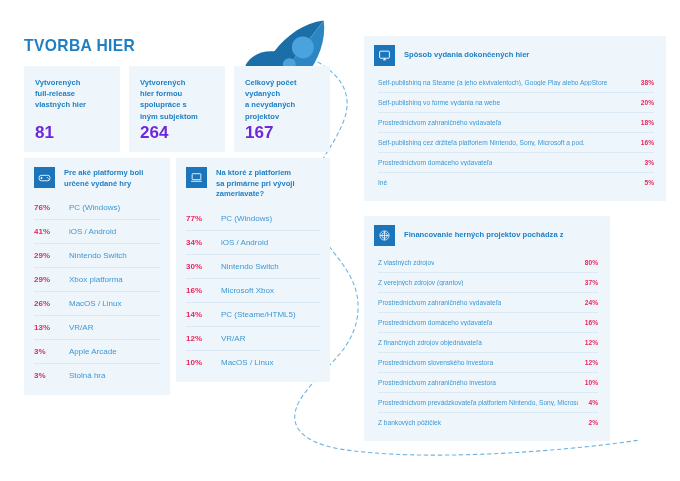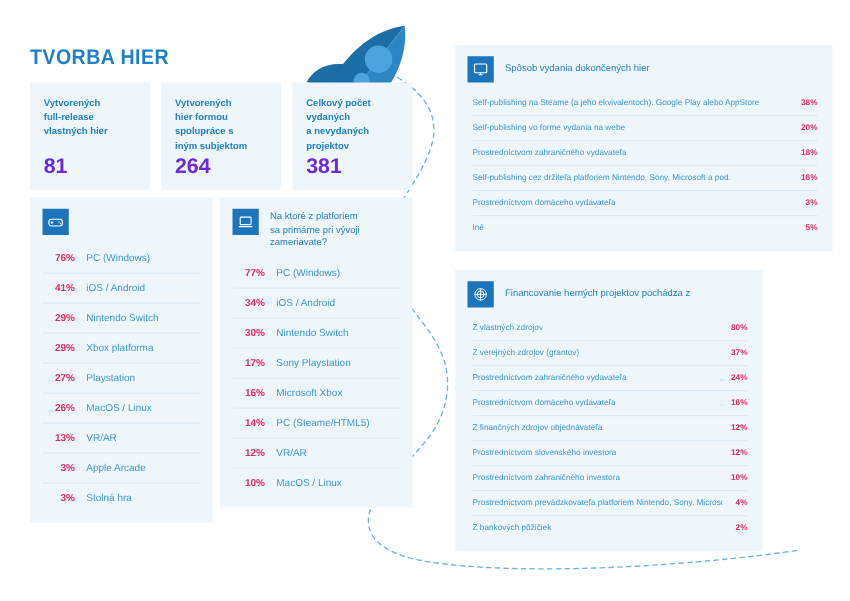--- a/index.html
+++ b/index.html
@@ -96,40 +96,40 @@
     background: #1c74bb;
     flex: 0 0 auto;
     display: flex;
     align-items: center;
     justify-content: center;
   }
   .panel-icon svg { display: block; }
   .panel-title {
     font-size: 7.6px;
     line-height: 10.6px;
-    font-weight: normal;
+    font-weight: bold;
     color: #1f7fc4;
     white-space: pre-line;
     padding-top: 1px;
   }
   .panel-title.center { padding-top: 5px; }
 
   
   .list-left { padding: 0 10px 8px 10px; }
   .row-left {
     display: flex;
     align-items: center;
     height: 23px;
     border-bottom: 1px solid #dbe9f4;
     gap: 9px;
   }
   .row-left:last-child { border-bottom: none; }
   .row-left .pct {
     width: 26px;
-    text-align: right;
+    text-align: left;
     font-size: 8px;
     font-weight: bold;
     color: #e8275e;
     flex: 0 0 auto;
   }
   .row-left .lbl {
     font-size: 8px;
     color: #3d97d3;
   }
 
@@ -206,56 +206,54 @@
 hier formou
 spolupráce s
 iným subjektom</div>
       <div class="stat-value">264</div>
     </div>
     <div class="stat-card">
       <div class="stat-label">Celkový počet
 vydaných
 a nevydaných
 projektov</div>
-      <div class="stat-value">381</div>
+      <div class="stat-value">167</div>
     </div>
   </div>
 
   <div class="panel" id="panel-platforms-released">
     <div class="panel-head">
       <div class="panel-icon">
         <svg width="13" height="13" viewBox="0 0 24 24" fill="none" stroke="#ffffff" stroke-width="1.6">
           <rect x="2" y="8" width="20" height="10" rx="4"></rect>
           <line x1="6.5" y1="11" x2="6.5" y2="15"></line>
           <line x1="4.5" y1="13" x2="8.5" y2="13"></line>
           <circle cx="17" cy="12" r="1" fill="#ffffff" stroke="none"></circle>
           <circle cx="19" cy="14.5" r="1" fill="#ffffff" stroke="none"></circle>
         </svg>
       </div>
+      <div class="panel-title">Pre aké platformy boli
+určené vydané hry</div>
     </div>
     <div class="list-left">
       <div class="row-left">
           <span class="pct">76%</span>
           <span class="lbl">PC (Windows)</span>
         </div>
       <div class="row-left">
           <span class="pct">41%</span>
           <span class="lbl">iOS / Android</span>
         </div>
       <div class="row-left">
           <span class="pct">29%</span>
           <span class="lbl">Nintendo Switch</span>
         </div>
       <div class="row-left">
           <span class="pct">29%</span>
           <span class="lbl">Xbox platforma</span>
-        </div>
-      <div class="row-left">
-          <span class="pct">27%</span>
-          <span class="lbl">Playstation</span>
         </div>
       <div class="row-left">
           <span class="pct">26%</span>
           <span class="lbl">MacOS / Linux</span>
         </div>
       <div class="row-left">
           <span class="pct">13%</span>
           <span class="lbl">VR/AR</span>
         </div>
       <div class="row-left">
@@ -288,24 +286,20 @@
         </div>
       <div class="row-left">
           <span class="pct">34%</span>
           <span class="lbl">iOS / Android</span>
         </div>
       <div class="row-left">
           <span class="pct">30%</span>
           <span class="lbl">Nintendo Switch</span>
         </div>
       <div class="row-left">
-          <span class="pct">17%</span>
-          <span class="lbl">Sony Playstation</span>
-        </div>
-      <div class="row-left">
           <span class="pct">16%</span>
           <span class="lbl">Microsoft Xbox</span>
         </div>
       <div class="row-left">
           <span class="pct">14%</span>
           <span class="lbl">PC (Steame/HTML5)</span>
         </div>
       <div class="row-left">
           <span class="pct">12%</span>
           <span class="lbl">VR/AR</span>

